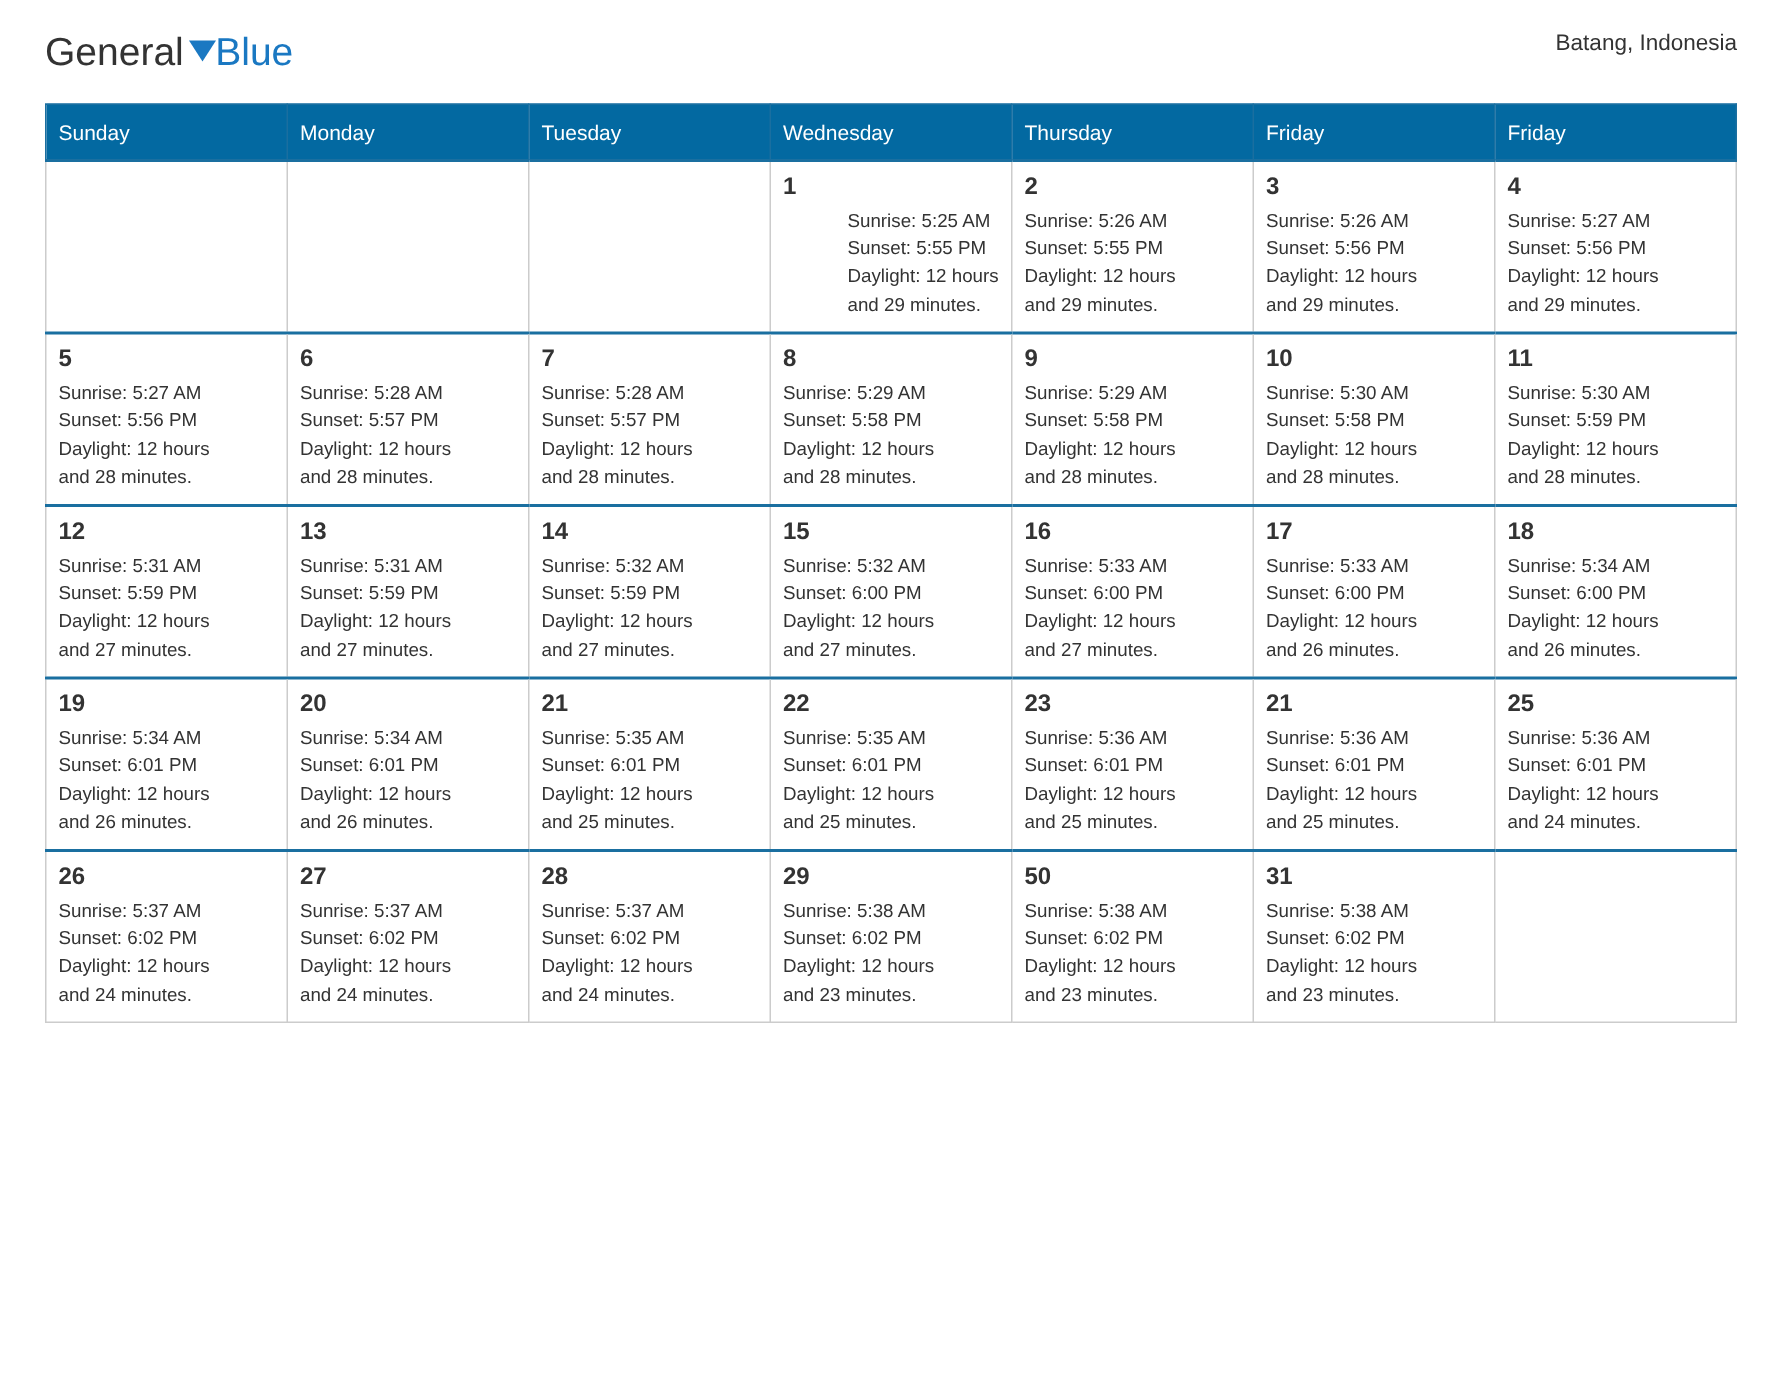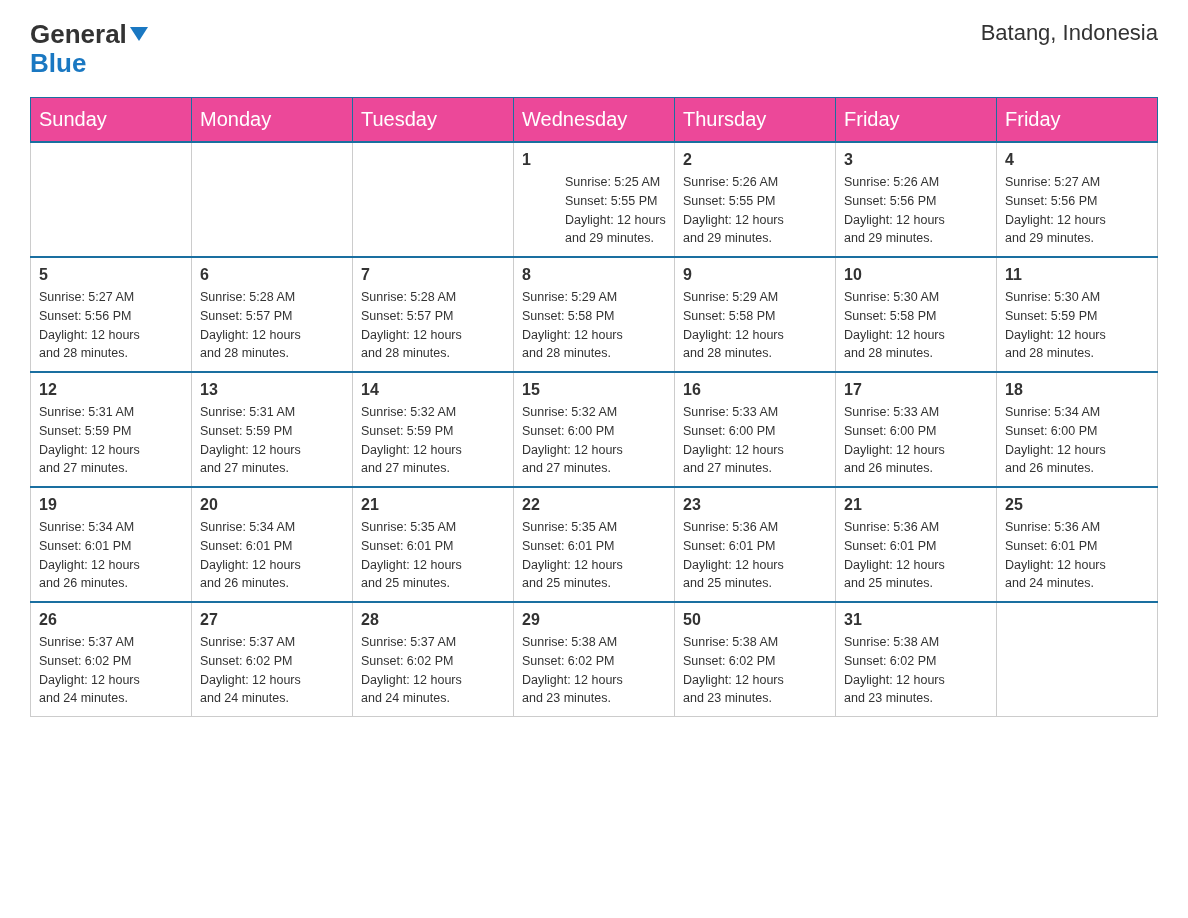--- a/index.html
+++ b/index.html
@@ -11,25 +11,25 @@
       padding: 20px 30px;
     }
     .header-area {
       display: flex;
       justify-content: space-between;
       align-items: flex-start;
       margin-bottom: 20px;
     }
     .logo {
       display: flex;
-      flex-direction: column;
       font-size: 26px;
-      font-weight: bold;
+      font-weight: normal;
       color: #333;
       line-height: 1.1;
+      align-items: center;
     }
     .logo-general { color: #333; }
     .logo-blue { color: #1a78c2; }
     .logo-triangle {
       display: inline-block;
       width: 0; height: 0;
       border-left: 9px solid transparent;
       border-right: 9px solid transparent;
       border-top: 14px solid #1a78c2;
       margin-left: 3px;
@@ -43,35 +43,35 @@
     .title-area {
       text-align: right;
     }
     .title-area h1 {
       font-size: 52px;
       font-weight: normal;
       color: #333;
       letter-spacing: -1px;
     }
     .title-area h2 {
-      font-size: 22px;
+      font-size: 15px;
       font-weight: normal;
       color: #333;
     }
 
     
     .calendar {
       width: 100%;
       border-collapse: collapse;
       border: 1px solid #aaa;
     }
     .calendar th {
-      background-color: #ec4899;
+      background-color: #0369a1;
       color: #fff;
-      font-size: 20px;
+      font-size: 14px;
       font-weight: normal;
       padding: 10px 8px;
       text-align: left;
       border: 1px solid #1a6fa0;
     }
     .calendar td {
       vertical-align: top;
       padding: 8px 8px;
       border: 1px solid #ccc;
       width: calc(100%/7);

